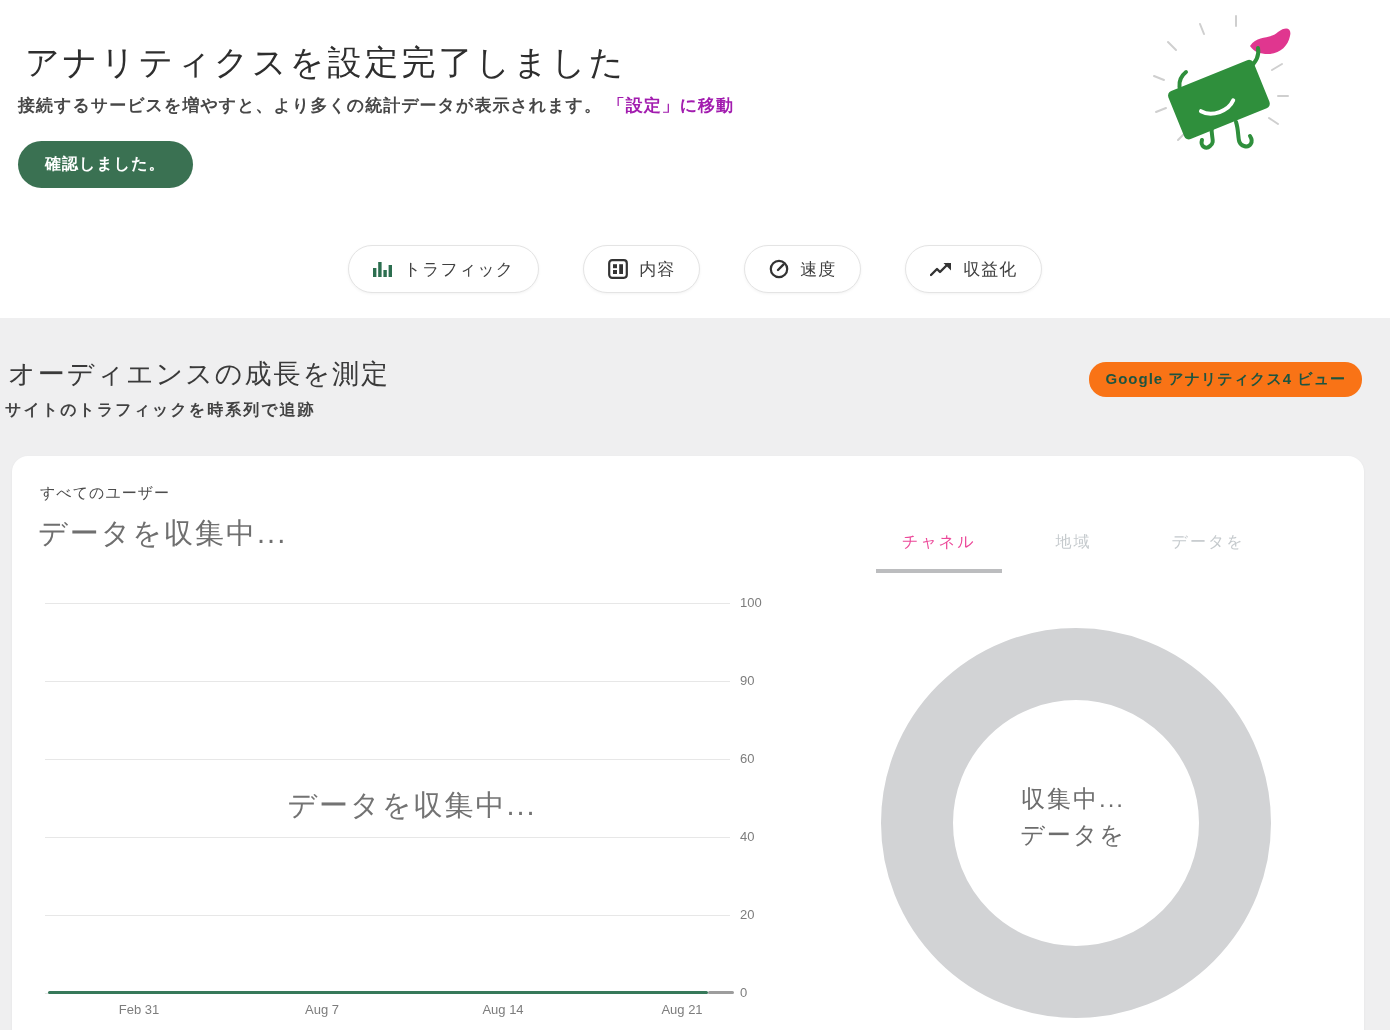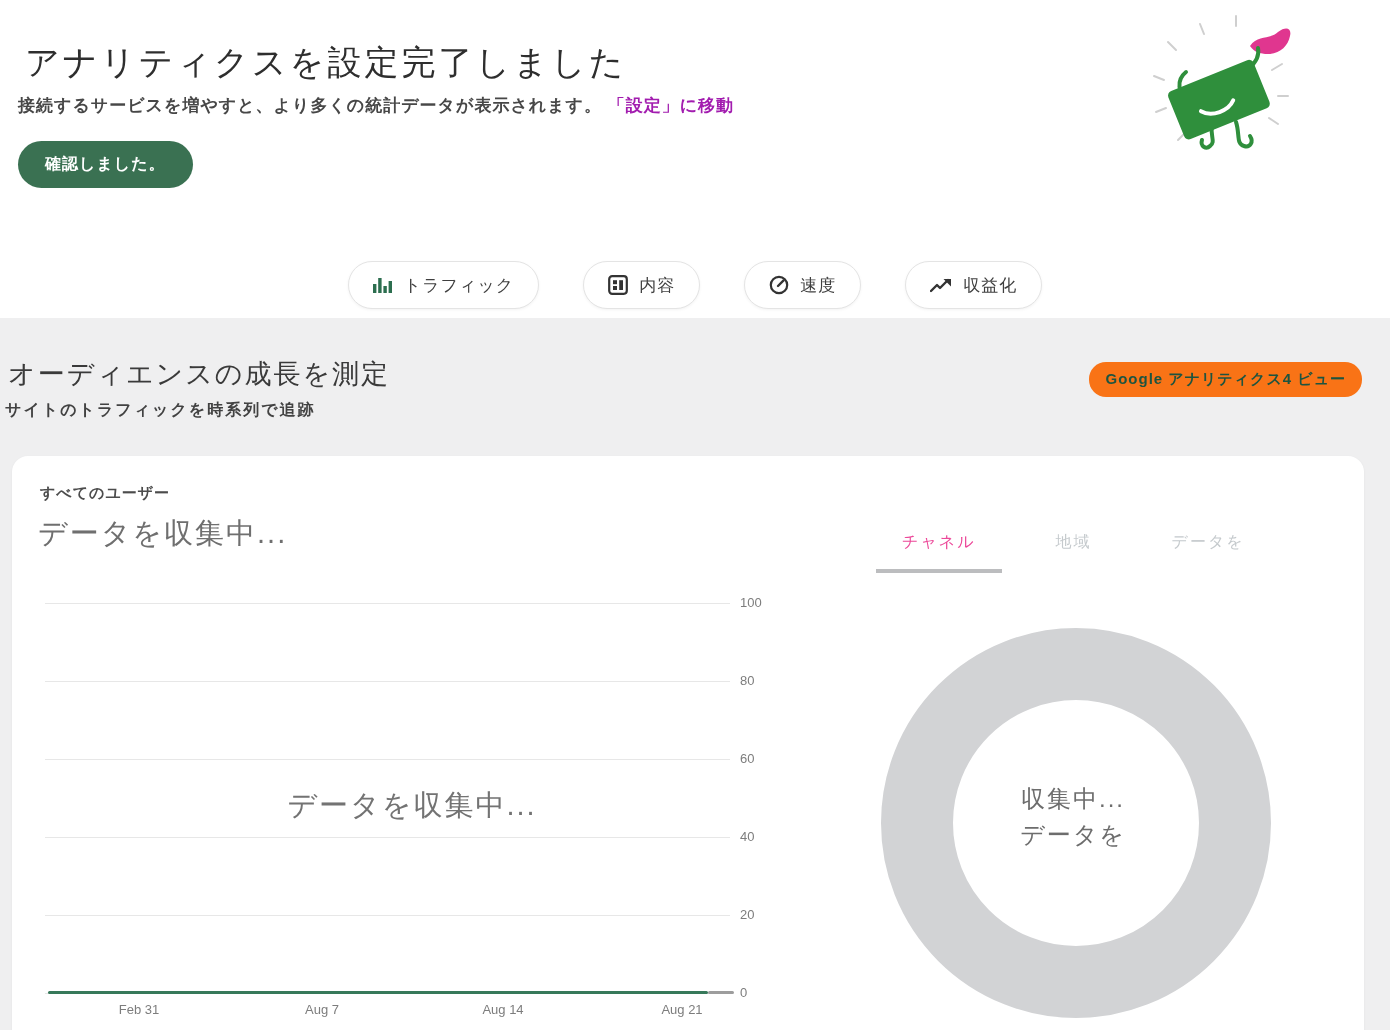--- a/index.html
+++ b/index.html
@@ -19,36 +19,36 @@
     font-weight:bold; letter-spacing:1px; display:flex; align-items:center; cursor:pointer;
     font-family:inherit; }
   .illustration { position:absolute; left:1140px; top:4px; }
 
   
   .nav-pills { position:absolute; left:0; top:245px; width:1390px; display:flex;
     justify-content:center; gap:44px; }
   .pill { height:48px; padding:0 24px; display:flex; align-items:center; gap:11px;
     background:#fff; border:1px solid #e4e4e4; border-radius:26px; font-size:17px;
     color:#3f3f3f; letter-spacing:1px; cursor:pointer;
-    box-shadow:0 1px 3px rgba(0,0,0,.05); font-family:inherit;margin-top:16px; }
+    box-shadow:0 1px 3px rgba(0,0,0,.05); font-family:inherit; }
 
   
   .section { position:absolute; left:0; top:318px; width:1390px; height:712px; background:#efeff0; }
   .section-title { position:absolute; left:8px; top:38px; font-size:27px; letter-spacing:2px;
     color:#3a3a3a; font-weight:500; }
   .section-subtitle { position:absolute; left:5px; top:82px; font-size:16px; letter-spacing:2px;
     color:#424242; font-weight:600; }
   .ga4-badge { position:absolute; right:28px; top:44px; background:#f97316; color:#1d5440;
     font-size:15px; font-weight:bold; padding:8px 16px; border-radius:17px; letter-spacing:1px; }
 
   
   .card { position:absolute; left:12px; top:138px; width:1352px; height:730px; background:#fff;
     border-radius:16px; box-shadow:0 1px 3px rgba(0,0,0,.05); }
   .metric-label { position:absolute; left:28px; top:28px; font-size:15px; letter-spacing:1px;
-    color:#4c4c4c; font-weight:700; }
+    color:#4c4c4c; font-weight:400; }
   .metric-value { position:absolute; left:26px; top:58px; font-size:29px; letter-spacing:2px;
     color:#6f6f6f; }
 
   
   .pie-tabs { position:absolute; left:864px; top:76px; display:flex; gap:28px; }
   .pie-tab { padding:0 26px 16px; font-size:16px; letter-spacing:2px; color:#c5cacd;
     background:none; border:none; border-bottom:4px solid transparent; cursor:pointer;
     font-family:inherit; }
   .pie-tab.active { color:#ec4899; border-bottom-color:#bcbdbf; }
 
@@ -161,21 +161,21 @@
       <div class="pie-tabs">
         <button class="pie-tab active">チャネル</button>
         <button class="pie-tab">地域</button>
         <button class="pie-tab">データを</button>
       </div>
 
       <div>
         <div class="gridline" style="top:147px"></div>
         <div class="ytick" style="top:139px">100</div>
         <div class="gridline" style="top:225px"></div>
-        <div class="ytick" style="top:217px">80</div>
+        <div class="ytick" style="top:217px">90</div>
         <div class="gridline" style="top:303px"></div>
         <div class="ytick" style="top:295px">60</div>
         <div class="gridline" style="top:381px"></div>
         <div class="ytick" style="top:373px">40</div>
         <div class="gridline" style="top:459px"></div>
         <div class="ytick" style="top:451px">20</div>
         <div class="gridline" style="top:537px"></div>
         <div class="ytick" style="top:529px">0</div>
 
         <div class="zero-line"></div>

